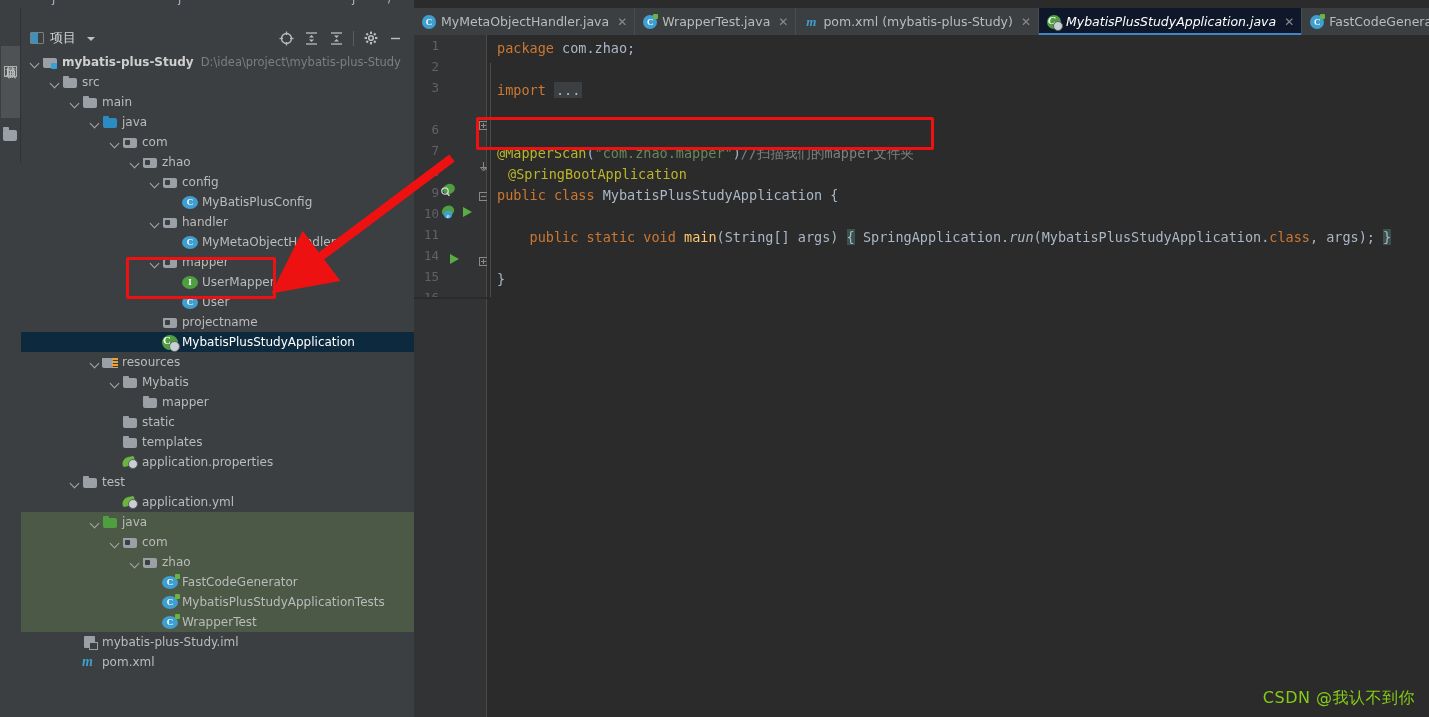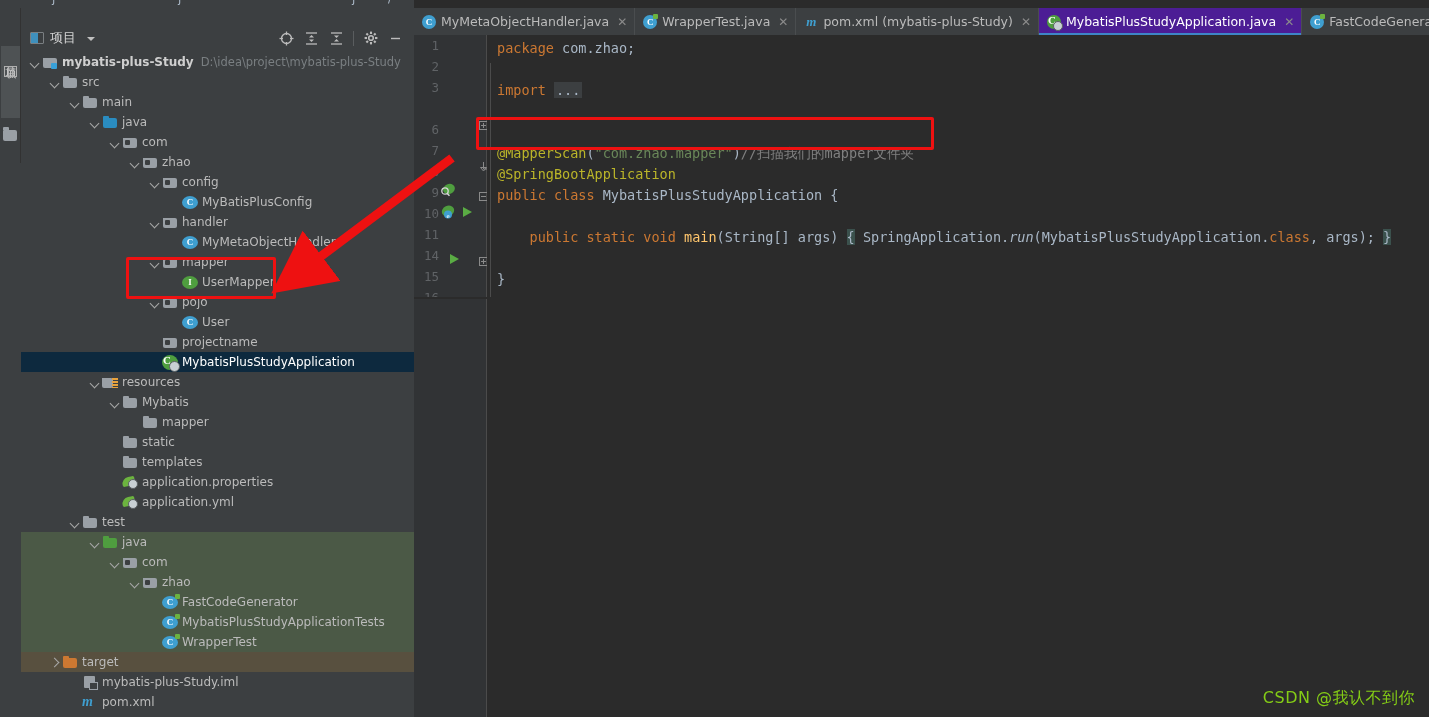--- a/index.html
+++ b/index.html
@@ -216,21 +216,21 @@
   .tabbar {
     position: absolute; left: 0; top: 8px; width: 1015px; height: 27px;
     background: #3c3f41; display: flex; align-items: stretch;
   }
   .tab {
     display: flex; align-items: center; gap: 5px; padding: 0 7px 0 8px;
     font-size: 12.5px; color: #bbbbbb; position: relative; height: 27px;
     font-family: "DejaVu Sans", sans-serif; white-space: nowrap;
     border-right: 1px solid #4a4d4f;
   }
-  .tab.active { background: #4c1d95; color: #ffffff; }
+  .tab.active { background: #0f172a; color: #ffffff; font-style: italic; }
   .tab.active:after {
     content: ""; position: absolute; left: 0; right: 0; bottom: 0; height: 2px; background: #3e86c7;
   }
   .tab .tabicon { width: 14px; height: 14px; position: relative; flex: 0 0 14px; }
   .tab .tabicon.cls {
     border-radius: 50%; background: #3f9fd0; color: #fff; font-size: 9px; font-weight: bold;
     text-align: center; line-height: 14px; font-family: "Liberation Serif", serif;
   }
   .tab .tabicon.cls.badge:after {
     content: ""; position: absolute; right: -1px; top: -1px; width: 5px; height: 5px;
@@ -452,26 +452,20 @@
           <span class="ico pkg"></span>
           <span class="label">mapper</span>
         </div>
         <div class="row">
           <span style="display:inline-block;width:148px;flex:0 0 148px;"></span>
           <span class="chev none"></span>
           <span class="ico iface">I</span>
           <span class="label">UserMapper</span>
         </div>
         <div class="row">
-          <span style="display:inline-block;width:128px;flex:0 0 128px;"></span>
-          <span class="chev down"></span>
-          <span class="ico pkg"></span>
-          <span class="label">pojo</span>
-        </div>
-        <div class="row">
           <span style="display:inline-block;width:148px;flex:0 0 148px;"></span>
           <span class="chev none"></span>
           <span class="ico cls">C</span>
           <span class="label">User</span>
         </div>
         <div class="row">
           <span style="display:inline-block;width:128px;flex:0 0 128px;"></span>
           <span class="chev none"></span>
           <span class="ico pkg"></span>
           <span class="label">projectname</span>
@@ -512,31 +506,31 @@
           <span class="ico folder"></span>
           <span class="label">templates</span>
         </div>
         <div class="row">
           <span style="display:inline-block;width:88px;flex:0 0 88px;"></span>
           <span class="chev none"></span>
           <span class="ico yml"></span>
           <span class="label">application.properties</span>
         </div>
         <div class="row">
+          <span style="display:inline-block;width:48px;flex:0 0 48px;"></span>
+          <span class="chev down"></span>
+          <span class="ico folder"></span>
+          <span class="label">test</span>
+        </div>
+        <div class="row">
           <span style="display:inline-block;width:88px;flex:0 0 88px;"></span>
           <span class="chev none"></span>
           <span class="ico yml"></span>
           <span class="label">application.yml</span>
         </div>
-        <div class="row">
-          <span style="display:inline-block;width:48px;flex:0 0 48px;"></span>
-          <span class="chev down"></span>
-          <span class="ico folder"></span>
-          <span class="label">test</span>
-        </div>
         <div class="row greenbg">
           <span style="display:inline-block;width:68px;flex:0 0 68px;"></span>
           <span class="chev down"></span>
           <span class="ico folder folder-green"></span>
           <span class="label">java</span>
         </div>
         <div class="row greenbg">
           <span style="display:inline-block;width:88px;flex:0 0 88px;"></span>
           <span class="chev down"></span>
           <span class="ico pkg"></span>
@@ -558,26 +552,20 @@
           <span style="display:inline-block;width:128px;flex:0 0 128px;"></span>
           <span class="chev none"></span>
           <span class="ico cls test">C</span>
           <span class="label">MybatisPlusStudyApplicationTests</span>
         </div>
         <div class="row greenbg">
           <span style="display:inline-block;width:128px;flex:0 0 128px;"></span>
           <span class="chev none"></span>
           <span class="ico cls test">C</span>
           <span class="label">WrapperTest</span>
-        </div>
-        <div class="row brownbg">
-          <span style="display:inline-block;width:28px;flex:0 0 28px;"></span>
-          <span class="chev right"></span>
-          <span class="ico folder folder-orange"></span>
-          <span class="label">target</span>
         </div>
         <div class="row">
           <span style="display:inline-block;width:48px;flex:0 0 48px;"></span>
           <span class="chev none"></span>
           <span class="ico iml"></span>
           <span class="label">mybatis-plus-Study.iml</span>
         </div>
         <div class="row">
           <span style="display:inline-block;width:48px;flex:0 0 48px;"></span>
           <span class="chev none"></span>
@@ -686,21 +674,21 @@
 
       <div class="code-lines" id="codelines">
         <div class="guide" style="left:3px; top:28px; height:234px;"></div>
 
         <div class="cl" style="top:3px; left:10px;"><span class="kw">package</span><span class="id"> com.zhao;</span></div>
 
         <div class="cl" style="top:45px; left:10px;text-align:center;"><span class="kw">import</span><span> </span><span class="imp-ell">...</span></div>
 
         <div class="cl" style="top:108px; left:10px;"><span class="ann">@MapperScan</span><span class="id">(</span><span class="str">"com.zhao.mapper"</span><span class="id">)</span><span class="cmt">//扫描我们的mapper文件夹</span></div>
 
-        <div class="cl" style="top:129px; left:10px;"><span class="ann">@SpringBootApplication</span></div>
+        <div class="cl" style="top:129px; left:21px;"><span class="ann">@SpringBootApplication</span></div>
 
         <div class="cl" style="top:150px; left:10px;"><span class="kw">public</span><span> </span><span class="kw">class</span><span> </span><span class="id">MybatisPlusStudyApplication</span><span> </span><span class="id">{</span></div>
 
         <div class="cl" style="top:192px; left:10px;"><span>    </span><span class="kw">public</span><span> </span><span class="kw">static</span><span> </span><span class="kw">void</span><span> </span><span class="fn">main</span><span class="id">(String[] args)</span><span> </span><span class="id brace-hl">{</span><span> </span><span class="id">SpringApplication.</span><span class="id itl">run</span><span class="id">(MybatisPlusStudyApplication.</span><span class="kw">class</span><span class="id">, args);</span><span> </span><span class="id brace-hl">}</span></div>
 
         <div class="cl" style="top:234px; left:10px;"><span class="id">}</span></div>
       </div>
     </div>
 
     <div class="hsplit"></div>

